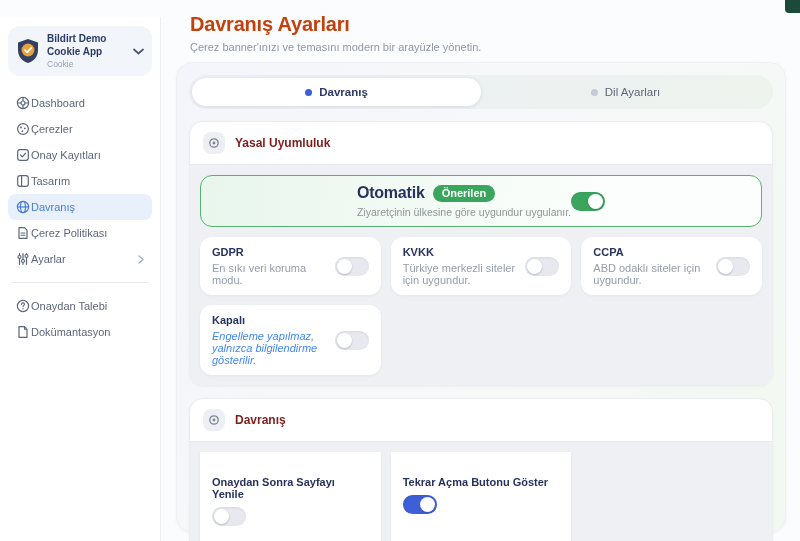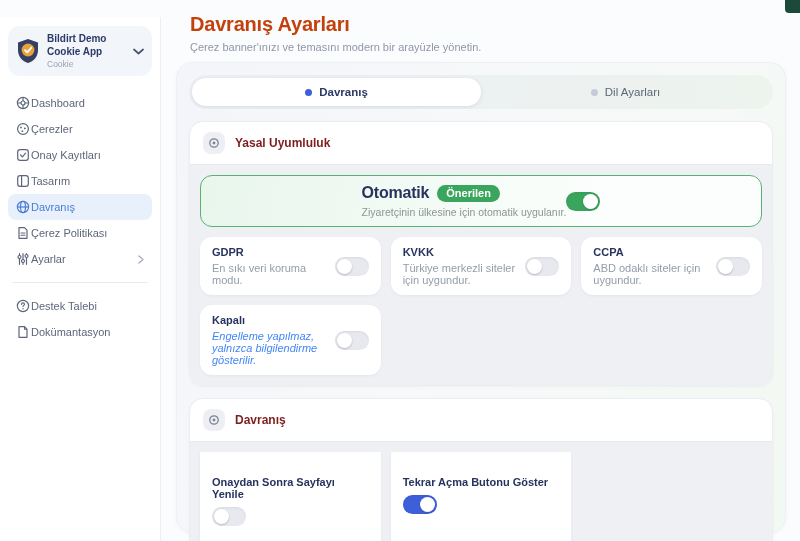--- a/index.html
+++ b/index.html
@@ -229,21 +229,21 @@
     <div class="side-divider"></div>
 
     <div class="nav-item">
       <span class="ico">
         <svg width="14" height="14" viewBox="0 0 14 14">
             <circle cx="7" cy="7" r="5.6" stroke="#5d6679" stroke-width="1.2" fill="none"></circle>
             <path d="M5.5 5.4 C5.5 4.4 6.2 3.9 7 3.9 C7.9 3.9 8.5 4.5 8.5 5.3 C8.5 6.3 7 6.5 7 7.6" stroke="#5d6679" stroke-width="1.1" fill="none" stroke-linecap="round"></path>
             <circle cx="7" cy="9.7" r="0.7" fill="#5d6679"></circle>
           </svg>
       </span>
-      <span>Destek Talebi</span>
+      <span>Onaydan Talebi</span>
     </div>
     <div class="nav-item">
       <span class="ico">
         <svg width="14" height="14" viewBox="0 0 14 14">
             <path d="M3 1.7 H8.5 L11 4.2 V12.3 H3 Z" stroke="#5d6679" stroke-width="1.2" fill="none" stroke-linejoin="round"></path>
             <path d="M8.5 1.7 V4.2 H11" stroke="#5d6679" stroke-width="1.1" fill="none" stroke-linejoin="round"></path>
           </svg>
       </span>
       <span>Dokümantasyon</span>
     </div>
@@ -279,21 +279,21 @@
         </span>
         <span class="section-title">Yasal Uyumluluk</span>
       </div>
       <div class="section-body">
         <div class="featured">
           <div>
             <div class="featured-titlerow">
               <span class="featured-title">Otomatik</span>
               <span class="badge">Önerilen</span>
             </div>
-            <div class="featured-desc">Ziyaretçinin ülkesine için otomatik uygulanır.</div>
+            <div class="featured-desc">Ziyaretçinin ülkesine göre uygundur uygulanır.</div>
           </div>
           <div class="toggle on green">
               <div class="knob"></div>
             </div>
         </div>
 
         <div class="opt-grid">
           <div class="opt-card">
             <div>
               <div class="opt-title">GDPR</div>

